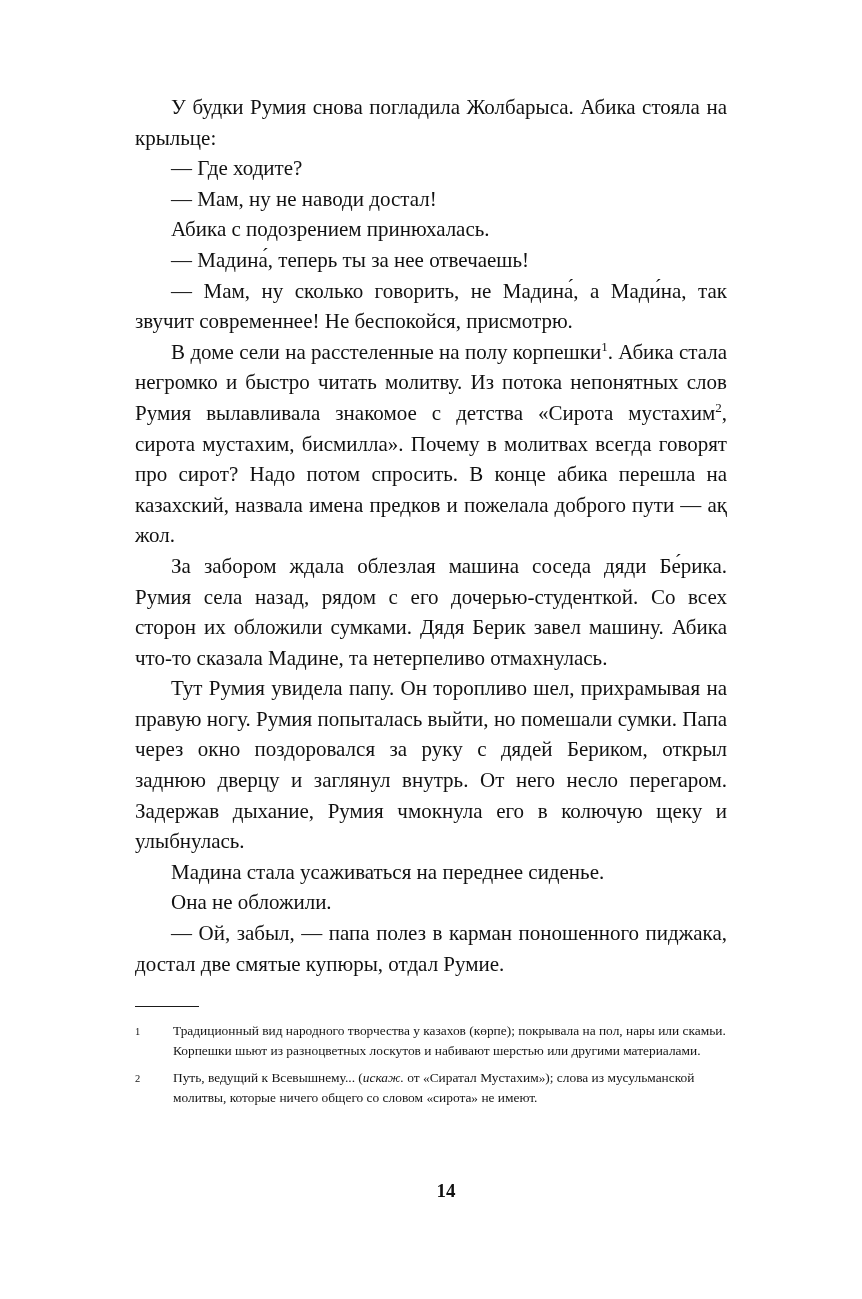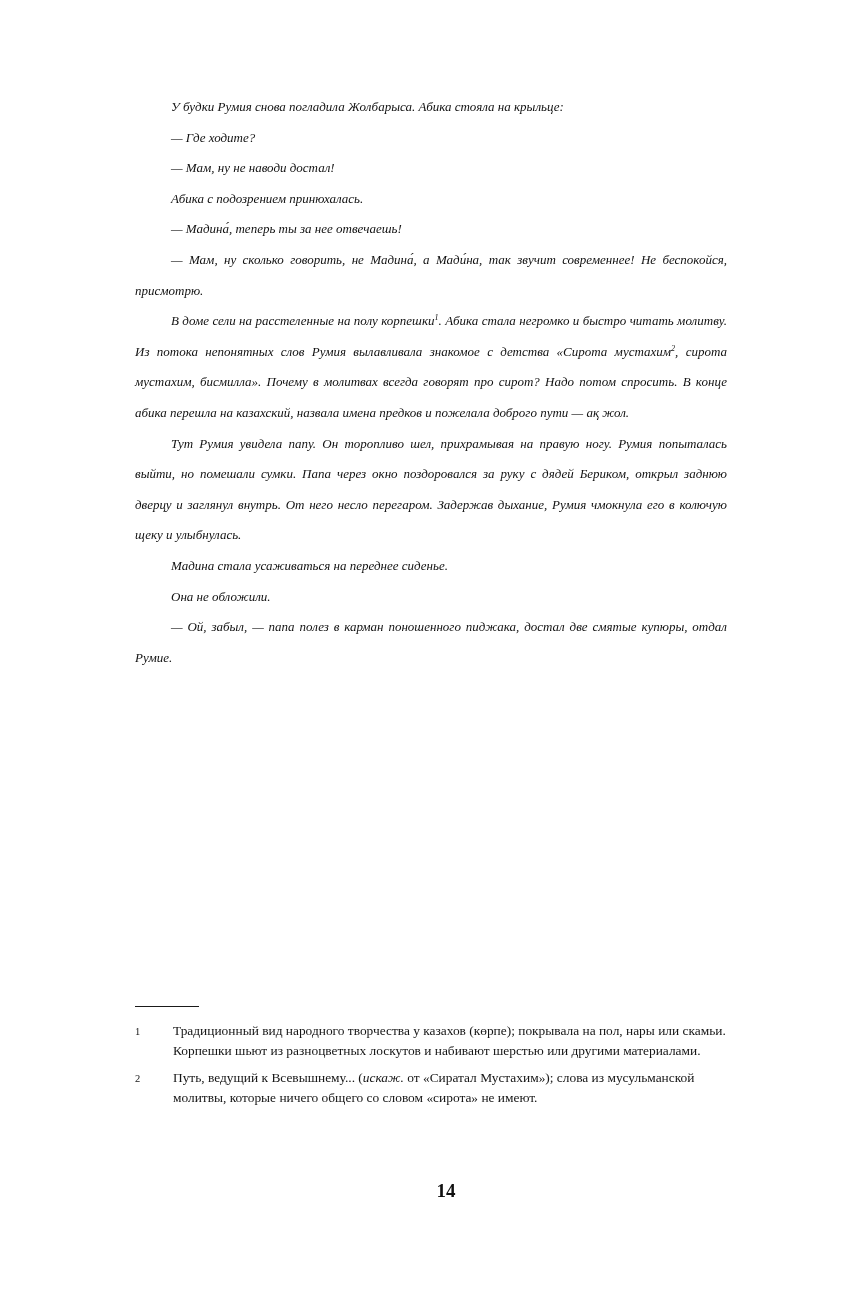--- a/index.html
+++ b/index.html
@@ -17,27 +17,26 @@
   }
   .page {
     position: absolute;
     left: 0; top: 0;
     width: 862px;
     height: 1299px;
     box-sizing: border-box;
     padding: 92px 135px 0 135px;
   }
   .body-text {
-    font-size: 13px;
+    font-size: 21px;
     line-height: 30.6px;
     text-align: justify;
     text-justify: inter-word;
     hyphens: manual;
     color: #111;
-    font-style: italic;
   }
   .body-text p {
     margin: 0;
     text-indent: 36px;
   }
   .body-text p.dialogue {
     text-indent: 36px;
   }
   sup {
     font-size: 0.62em;
@@ -108,20 +107,23 @@
     <p class="dialogue">
       <span>— Мадина́, теперь ты за нее отвечаешь!</span>
     </p>
     <p class="dialogue">
       <span>— Мам, ну сколько говорить, не Мадина́, а Мади́на, так звучит современнее! Не беспокойся, присмотрю.</span>
     </p>
     <p>
       В доме сели на расстеленные на полу корпешки<sup>1</sup>. Абика стала негромко и быстро читать молитву. Из потока непо­нятных слов Румия вылавливала знакомое с детства «Си­рота мустахим<sup>2</sup>, сирота мустахим, бисмилла». Почему в мо­литвах всегда говорят про сирот? Надо потом спросить. В конце абика перешла на казахский, назвала имена пред­ков и пожелала доброго пути — ақ жол.
     </p>
     <p>
+      <span>За забором ждала облезлая машина соседа дяди Бе́рика. Румия села назад, рядом с его дочерью-студенткой. Со всех сторон их обложили сумками. Дядя Берик завел машину. Абика что-то сказала Мадине, та нетерпеливо отмахнулась.</span>
+    </p>
+    <p>
       <span>Тут Румия увидела папу. Он торопливо шел, прихрамы­вая на правую ногу. Румия попыталась выйти, но помешали сумки. Папа через окно поздоровался за руку с дядей Бе­риком, открыл заднюю дверцу и заглянул внутрь. От него несло перегаром. Задержав дыхание, Румия чмокнула его в колючую щеку и улыбнулась.</span>
     </p>
     <p>
       <span>Мадина стала усаживаться на переднее сиденье.</span>
     </p>
     <p>
       <span>Она не обложили.</span>
     </p>
     <p class="dialogue">
       <span>— Ой, забыл, — папа полез в карман поношенного пид­жака, достал две смятые купюры, отдал Румие.</span>

